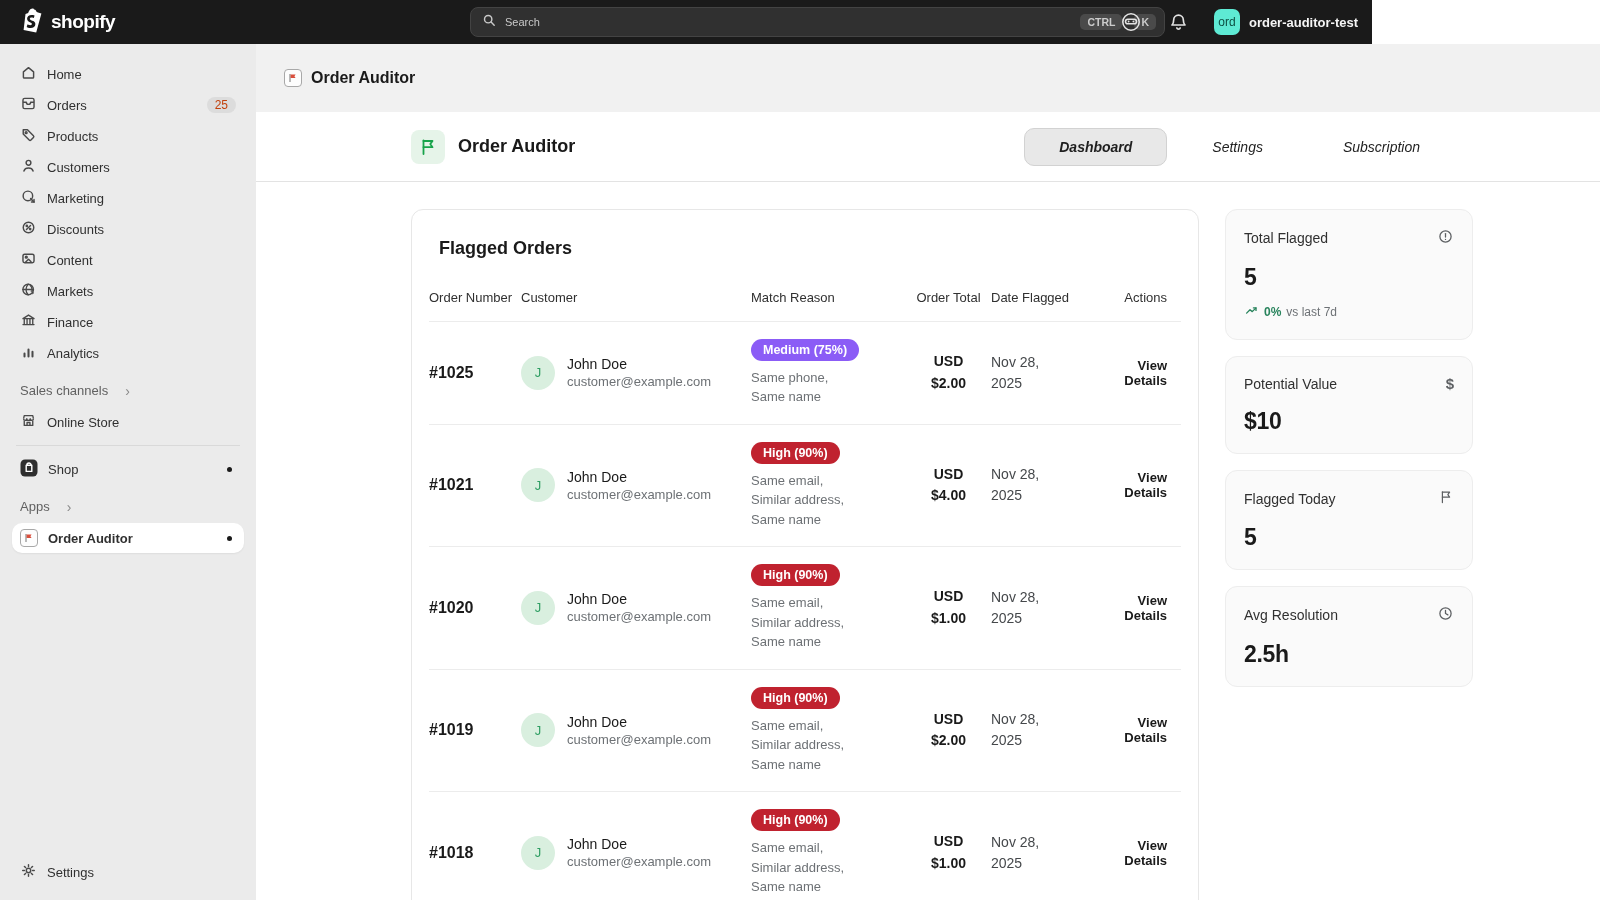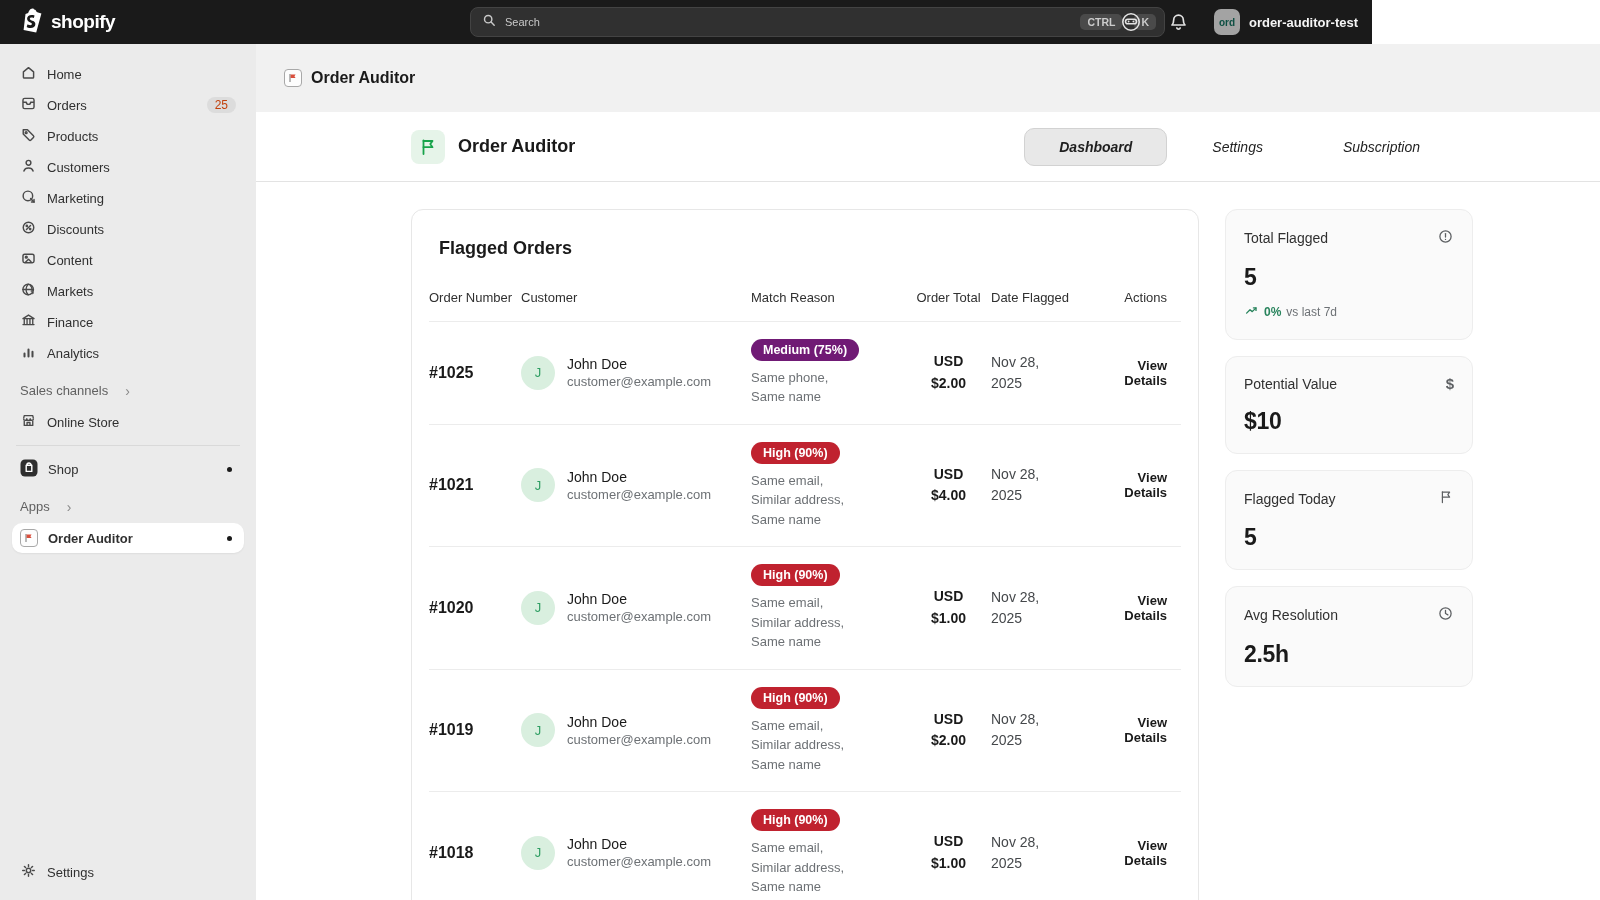--- a/index.html
+++ b/index.html
@@ -11,21 +11,21 @@
   .logo { display:flex; align-items:center; gap:7px; padding-left:20px; cursor:pointer; }
   .logo-word { color:#fff; font-weight:700; font-size:19px; letter-spacing:-0.5px; }
   .search-wrap { position:absolute; left:470px; width:695px; top:7px; height:30px; background:#303030; border:1px solid #434343; border-radius:8px; display:flex; align-items:center; padding:0 8px 0 10px; gap:8px; }
   .search-input { flex:1; background:transparent; border:none; outline:none; color:#e3e3e3; font-size:11px; font-family:inherit; }
   .search-input::placeholder { color:#c9c9c9; }
   .kbd { background:#4a4a4a; color:#cccccc; border-radius:5px; font-size:10.5px; font-weight:700; padding:3px 7px; line-height:1; }
   .kbd + .kbd { margin-left:4px; }
   .topbar-right { position:absolute; right:0; top:0; height:44px; display:flex; align-items:center; gap:22px; padding-right:14px; }
   .tb-iconbtn { width:26px; height:26px; display:grid; place-items:center; cursor:pointer; }
   .store-chip { display:flex; align-items:center; gap:9px; cursor:pointer; max-width:185px; overflow:hidden; }
-  .store-avatar { width:26px; height:26px; border-radius:7px; background:#a3a3a3; color:#0d4f43; font-size:10px; font-weight:700; display:grid; place-items:center; flex:0 0 auto; }
+  .store-avatar { width:26px; height:26px; border-radius:7px; background:#5eead4; color:#0d4f43; font-size:12px; font-weight:400; display:grid; place-items:center; flex:0 0 auto; }
   .store-name { color:#f5f5f5; font-size:13px; font-weight:700; white-space:nowrap; }
 
   
   .sidebar { position:absolute; top:44px; left:0; bottom:0; width:256px; background:#ebebeb; padding-top:14px; }
   .nav-item { height:30px; margin:1px 12px; padding:0 8px; border-radius:10px; display:flex; align-items:center; gap:10px; font-size:13px; font-weight:500; color:#303030; cursor:pointer; }
   .nav-item svg { flex:0 0 auto; color:#4a4a4a; }
   .nav-item.selected { background:#fff; font-weight:700; box-shadow:0 1px 2px rgba(0,0,0,.06); }
   .nav-badge { margin-left:auto; background:#dcdcdc; color:#c2410c; border-radius:9px; font-size:12px; padding:2px 8px; line-height:1; }
   .nav-dot { margin-left:auto; width:5px; height:5px; border-radius:50%; background:#1a1a1a; margin-right:4px; }
   .nav-section { display:flex; align-items:center; gap:17px; color:#616161; font-size:13px; padding:14px 20px 8px 20px; cursor:pointer; }
@@ -54,21 +54,21 @@
   .thead { color:#303030; font-size:13px; font-weight:500; line-height:1.35; padding:6px 0 14px 0; }
   .thead .th-center { text-align:center; }
   .thead .th-right { text-align:right; padding-right:14px; }
   .trow { border-top:1px solid #ececec; padding:17px 0; min-height:100px; }
   .ord-num { font-size:16px; font-weight:700; }
   .cust { display:flex; align-items:center; gap:12px; }
   .avatar { width:34px; height:34px; border-radius:50%; background:#d9efdf; color:#2f9e63; font-size:13px; font-weight:500; display:grid; place-items:center; flex:0 0 auto; }
   .cust-name { font-size:14px; font-weight:400; }
   .cust-email { font-size:13px; color:#6d7175; margin-top:2px; }
   .badge { display:inline-block; border-radius:12px; padding:4px 12px; color:#fff; font-size:12.5px; font-weight:700; }
-  .badge--medium { background:#701a75; }
+  .badge--medium { background:#8b5cf6; }
   .badge--high { background:#c0222f; }
   .reasons { font-size:13px; color:#6d7175; margin-top:7px; line-height:1.5; white-space:pre-line; }
   .total { font-size:14px; font-weight:700; text-align:center; white-space:pre-line; line-height:1.55; }
   .dateflag { font-size:14px; color:#45484b; white-space:pre-line; line-height:1.5; }
   .view-details { font-size:13px; font-weight:600; color:#1a1a1a; text-align:right; padding-right:14px; cursor:pointer; }
 
   
   .stats-col { width:248px; display:flex; flex-direction:column; gap:16px; }
   .stat-card { background:#fafafa; border:1px solid #ededed; border-radius:12px; padding:18px; }
   .stat-head { display:flex; align-items:center; justify-content:space-between; color:#303030; font-size:14px; }

